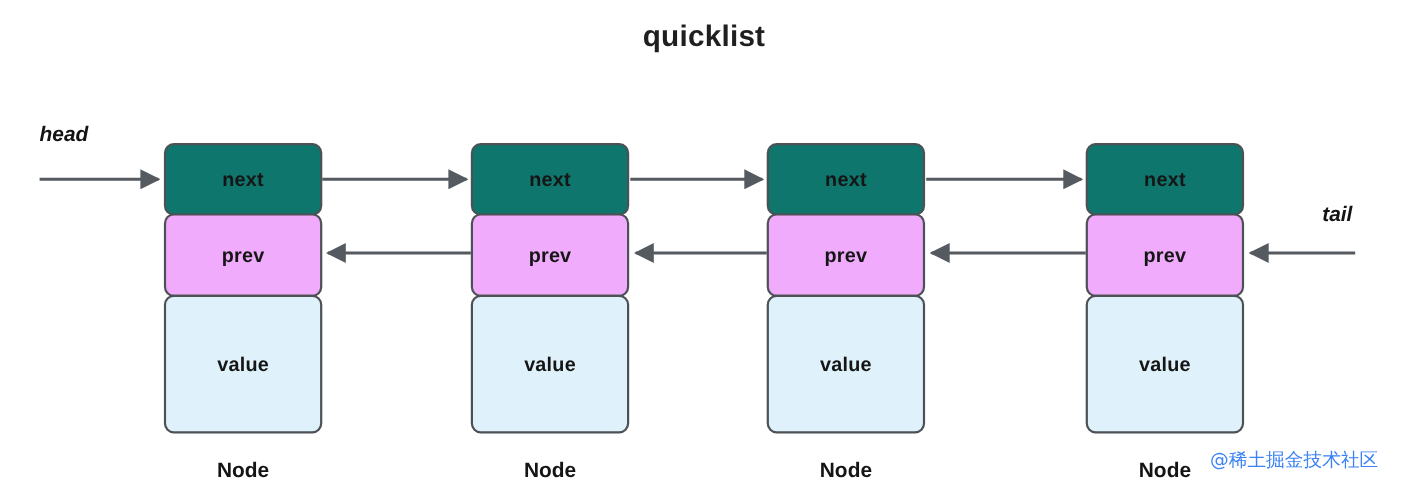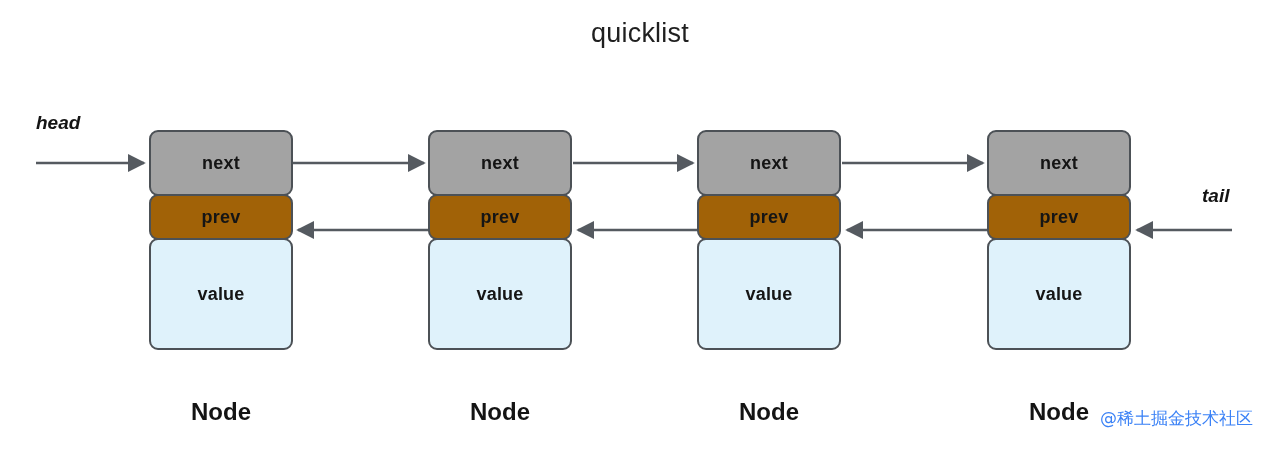--- a/index.html
+++ b/index.html
@@ -23,21 +23,21 @@
   }
 
   
   .title {
     position: absolute;
     top: 18px;
     left: 0;
     width: 1280px;
     text-align: center;
     font-size: 27px;
-    font-weight: 400;
+    font-weight: 700;
     letter-spacing: 0.2px;
     color: #1f1f1f;
   }
 
   
   .endpoint-label {
     position: absolute;
     font-size: 19px;
     font-weight: 700;
     color: #141414;
@@ -60,30 +60,30 @@
     display: flex;
     align-items: center;
     justify-content: center;
     font-size: 18px;
     font-weight: 700;
     color: #151515;
     letter-spacing: 0.2px;
     background: #ffffff;
     position: relative;
   }
-  .field-next  { height: 66px; background: #a3a3a3; }
-  .field-prev  { height: 46px; background: #a16207; margin-top: -2px; }
-  .field-value { height: 112px; background: #dff2fb; margin-top: -2px; }
+  .field-next  { height: 66px; background: #0f766e; }
+  .field-prev  { height: 76px; background: #f0abfc; margin-top: -2px; }
+  .field-value { height: 126px; background: #dff2fb; margin-top: -2px; }
 
   .node-caption {
     position: absolute;
     width: 144px;
     text-align: center;
-    top: 398px;
-    font-size: 24px;
+    top: 418px;
+    font-size: 19px;
     font-weight: 700;
     color: #141414;
   }
 
   
   #arrows {
     position: absolute;
     left: 0;
     top: 0;
     width: 1280px;

